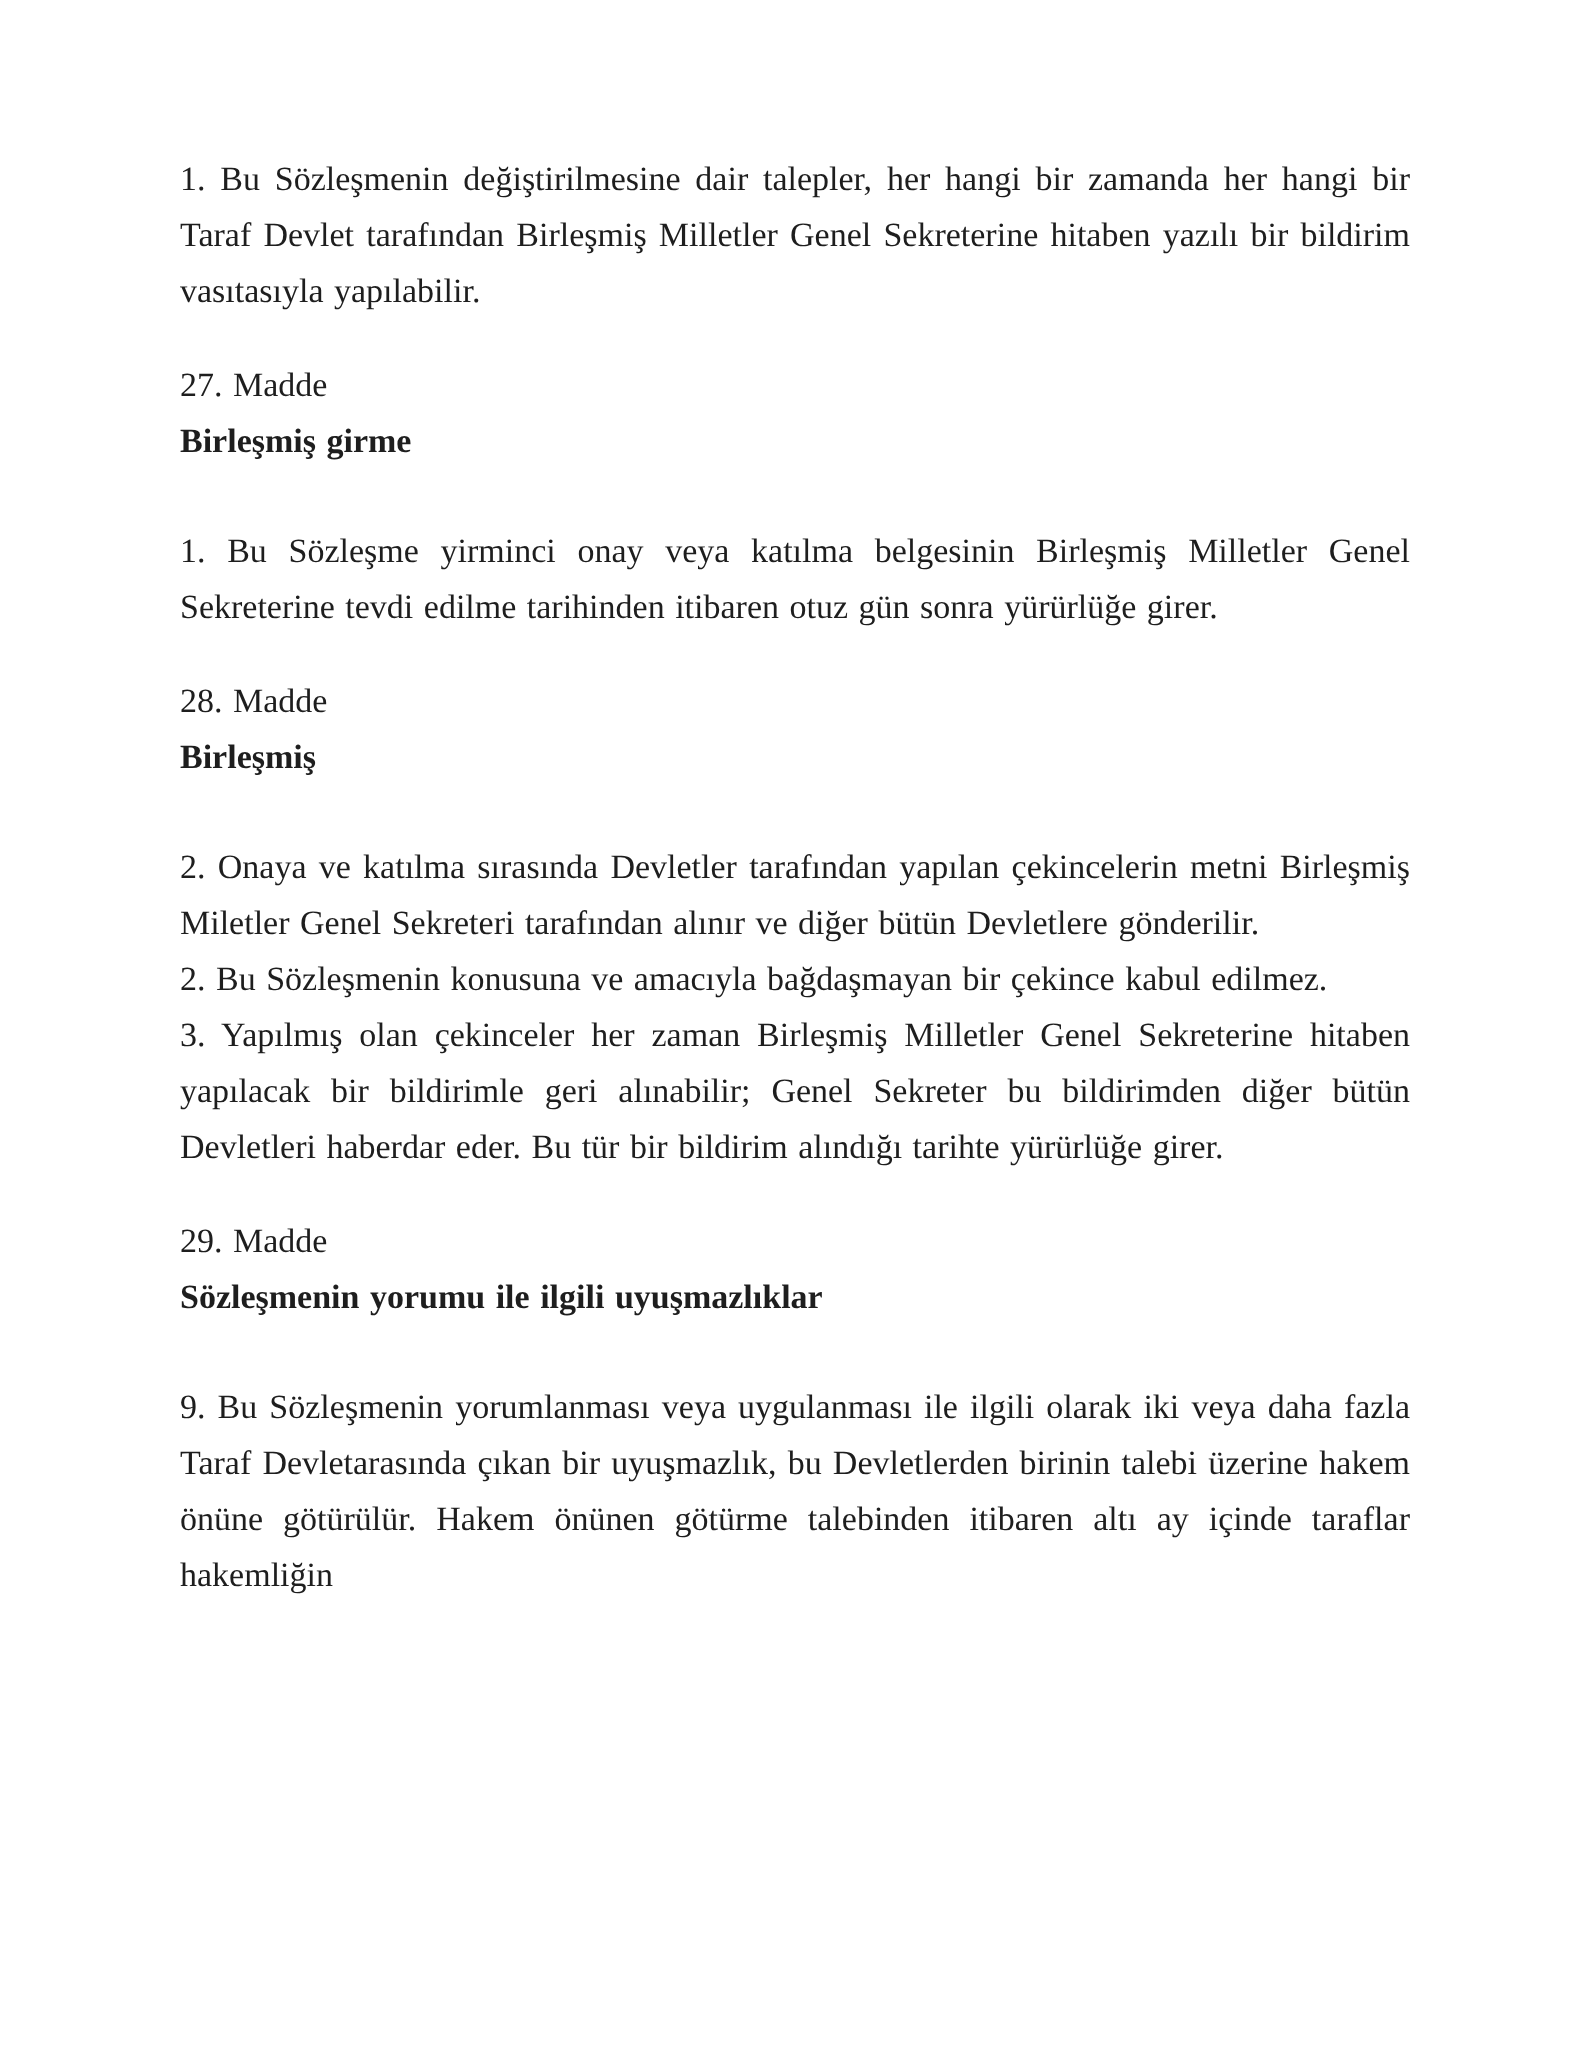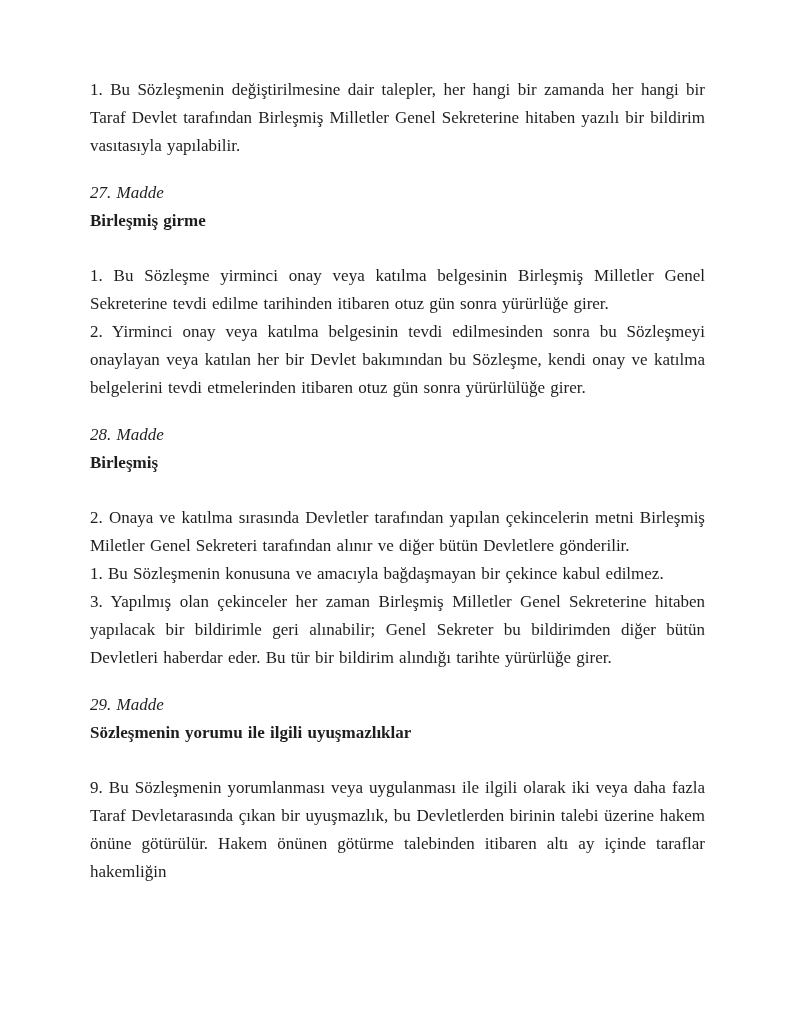--- a/index.html
+++ b/index.html
@@ -23,40 +23,38 @@
   }
   .block {
     margin: 0;
     font-size: 17px;
     line-height: 28px;
     text-align: justify;
     text-align-last: left;
     word-spacing: 1px;
   }
   .article-number {
-    font-style: italic;
     text-align: left;
     margin-top: 19px;
   }
   .article-title {
     font-weight: bold;
     text-align: left;
     margin-bottom: 27px;
   }
 </style>
 </head>
 <body>
 
 <div class="page">
   <p class="block">1. Bu Sözleşmenin değiştirilmesine dair talepler, her hangi bir zamanda her hangi bir Taraf Devlet tarafından Birleşmiş Milletler Genel Sekreterine hitaben yazılı bir bildirim vasıtasıyla yapılabilir.</p>
   <p class="block article-number">27. Madde</p>
   <p class="block article-title">Birleşmiş girme</p>
   <p class="block">1. Bu Sözleşme yirminci onay veya katılma belgesinin Birleşmiş Milletler Genel Sekreterine tevdi edilme tarihinden itibaren otuz gün sonra yürürlüğe girer.</p>
-  <p class="block">2. Yirminci onay veya katılma belgesinin tevdi edilmesinden sonra bu Sözleşmeyi onaylayan veya katılan her bir Devlet bakımından bu Sözleşme, kendi onay ve katılma belgelerini tevdi etmelerinden itibaren otuz gün sonra yürürlülüğe girer.</p>
   <p class="block article-number">28. Madde</p>
   <p class="block article-title">Birleşmiş</p>
   <p class="block">2. Onaya ve katılma sırasında Devletler tarafından yapılan çekincelerin metni Birleşmiş Miletler Genel Sekreteri tarafından alınır ve diğer bütün Devletlere gönderilir.</p>
-  <p class="block">1. Bu Sözleşmenin konusuna ve amacıyla bağdaşmayan bir çekince kabul edilmez.</p>
+  <p class="block">2. Bu Sözleşmenin konusuna ve amacıyla bağdaşmayan bir çekince kabul edilmez.</p>
   <p class="block">3. Yapılmış olan çekinceler her zaman Birleşmiş Milletler Genel Sekreterine hitaben yapılacak bir bildirimle geri alınabilir; Genel Sekreter bu bildirimden diğer bütün Devletleri haberdar eder. Bu tür bir bildirim alındığı tarihte yürürlüğe girer.</p>
   <p class="block article-number">29. Madde</p>
   <p class="block article-title">Sözleşmenin yorumu ile ilgili uyuşmazlıklar</p>
   <p class="block">9. Bu Sözleşmenin yorumlanması veya uygulanması ile ilgili olarak iki veya daha fazla Taraf Devletarasında çıkan bir uyuşmazlık, bu Devletlerden birinin talebi üzerine hakem önüne götürülür. Hakem önünen götürme talebinden itibaren altı ay içinde taraflar hakemliğin</p>
 </div>
 
 </body></html>

